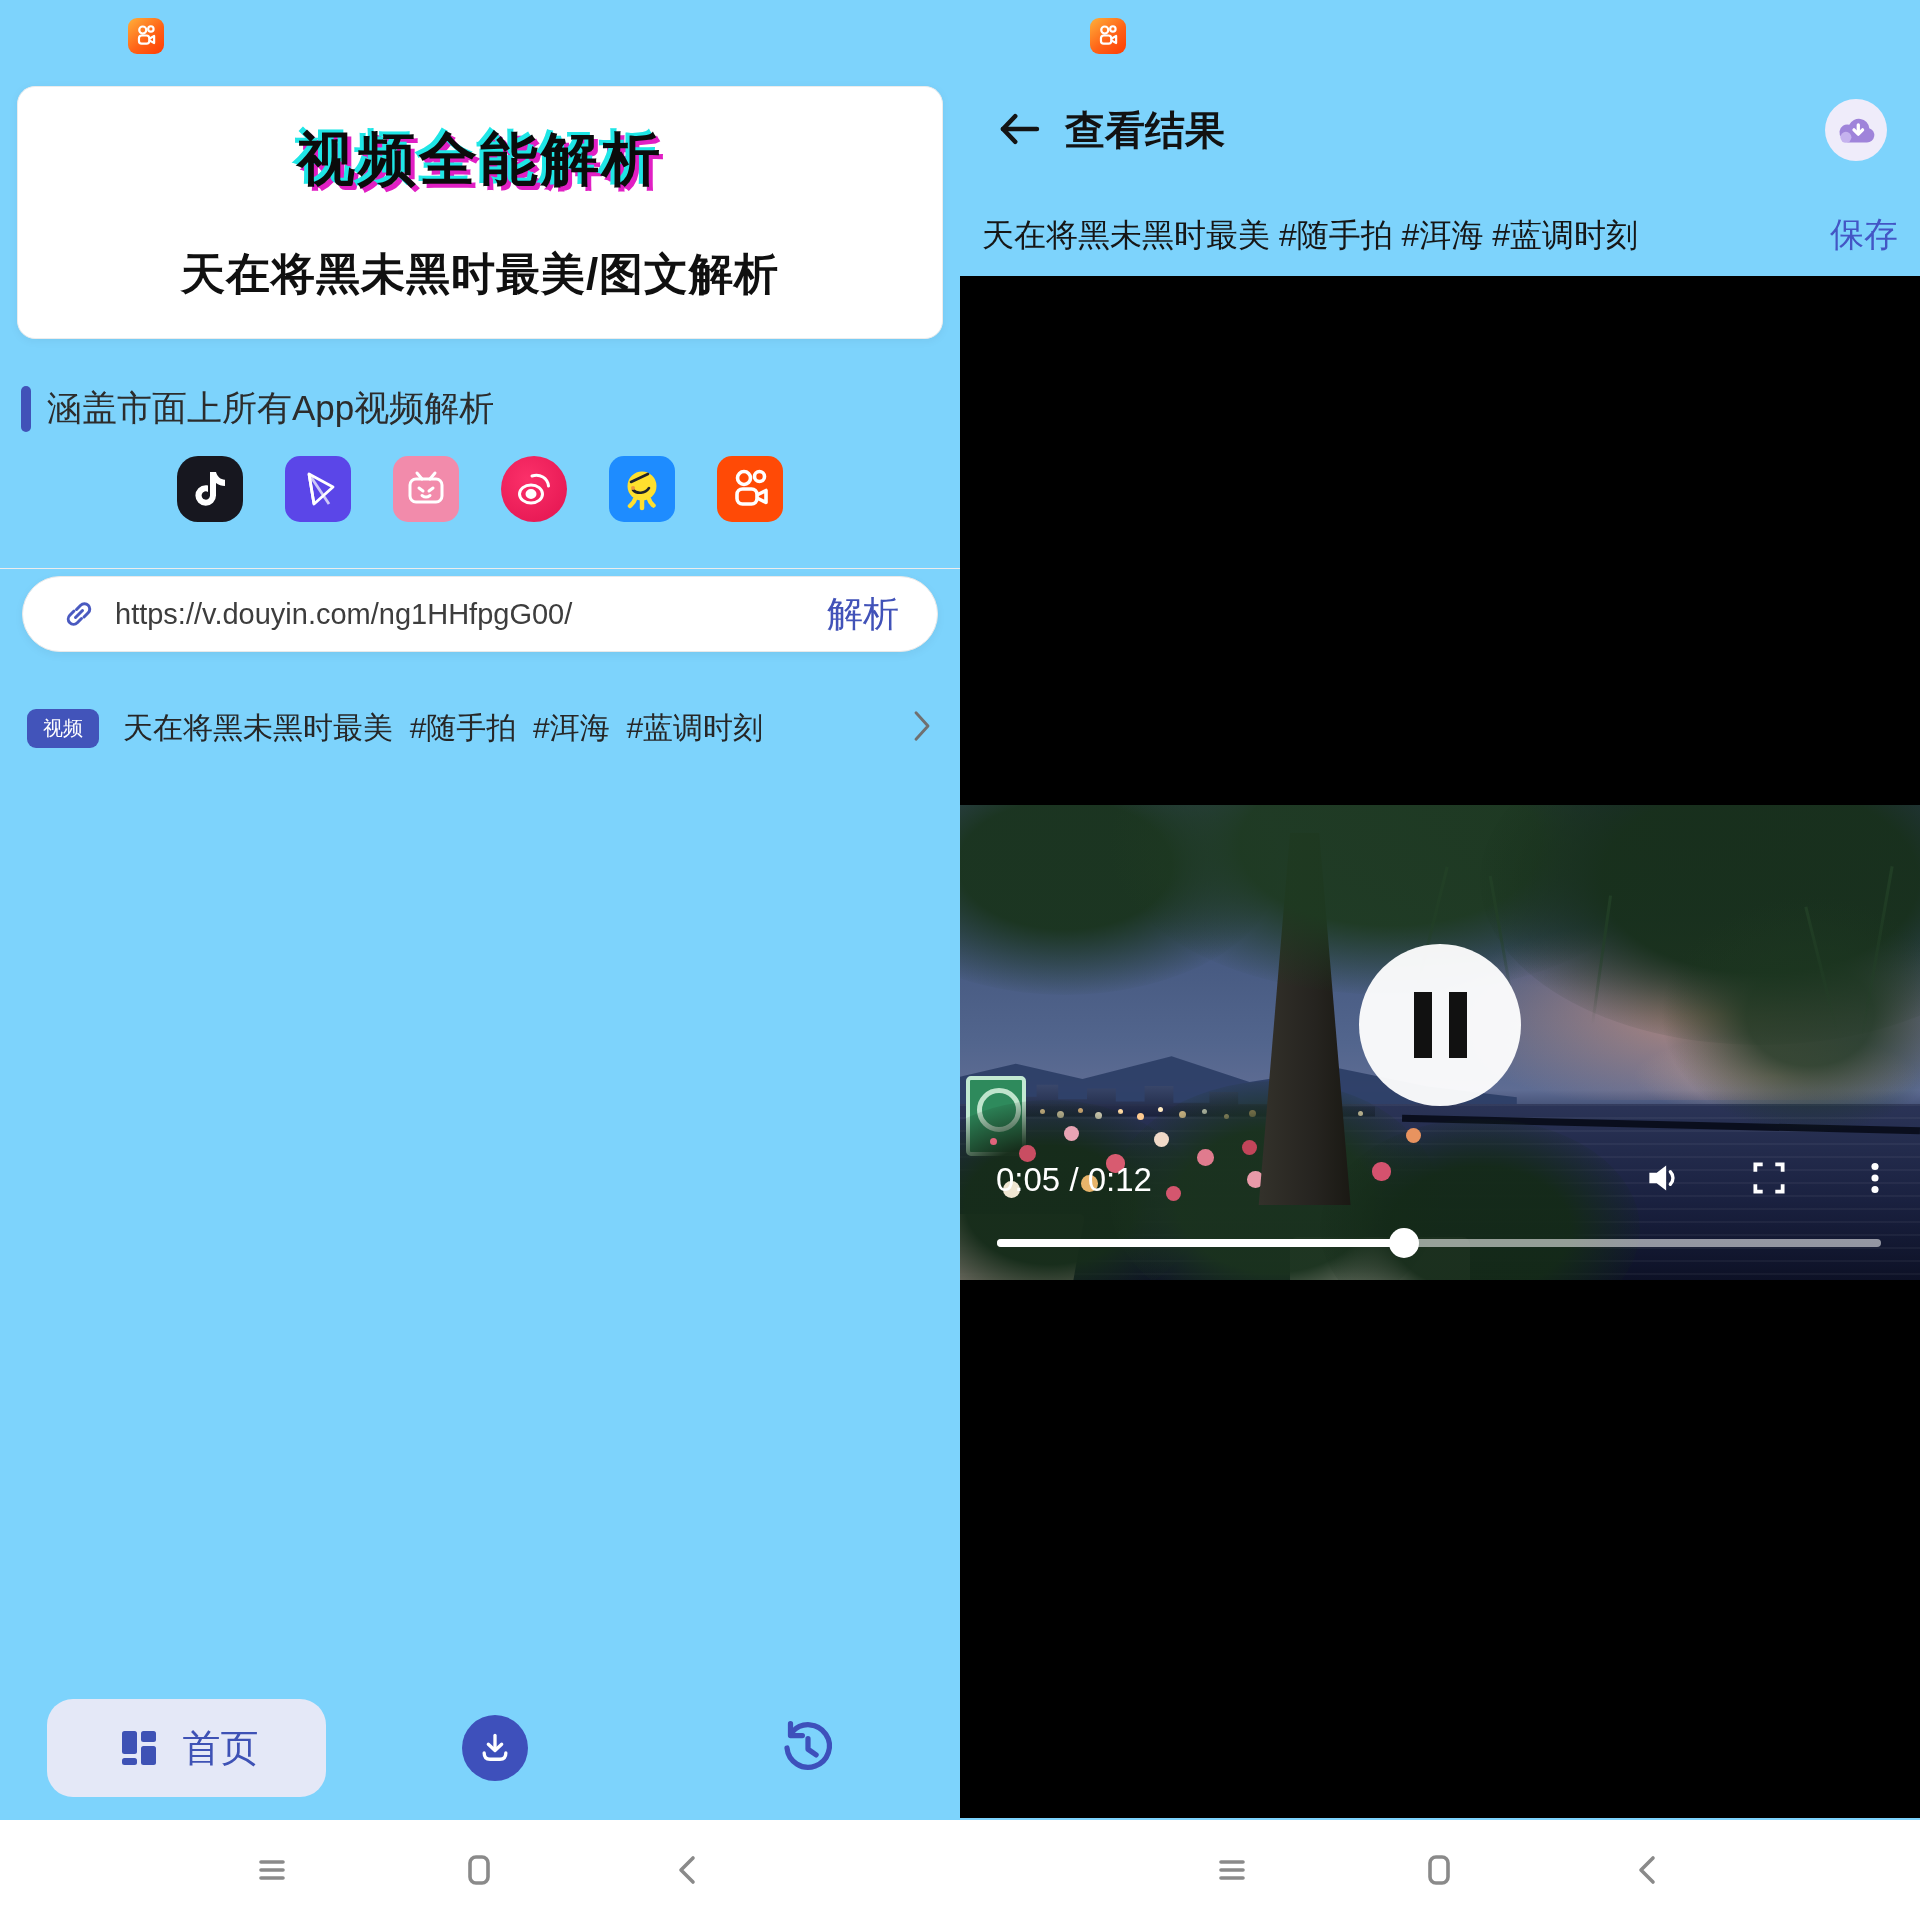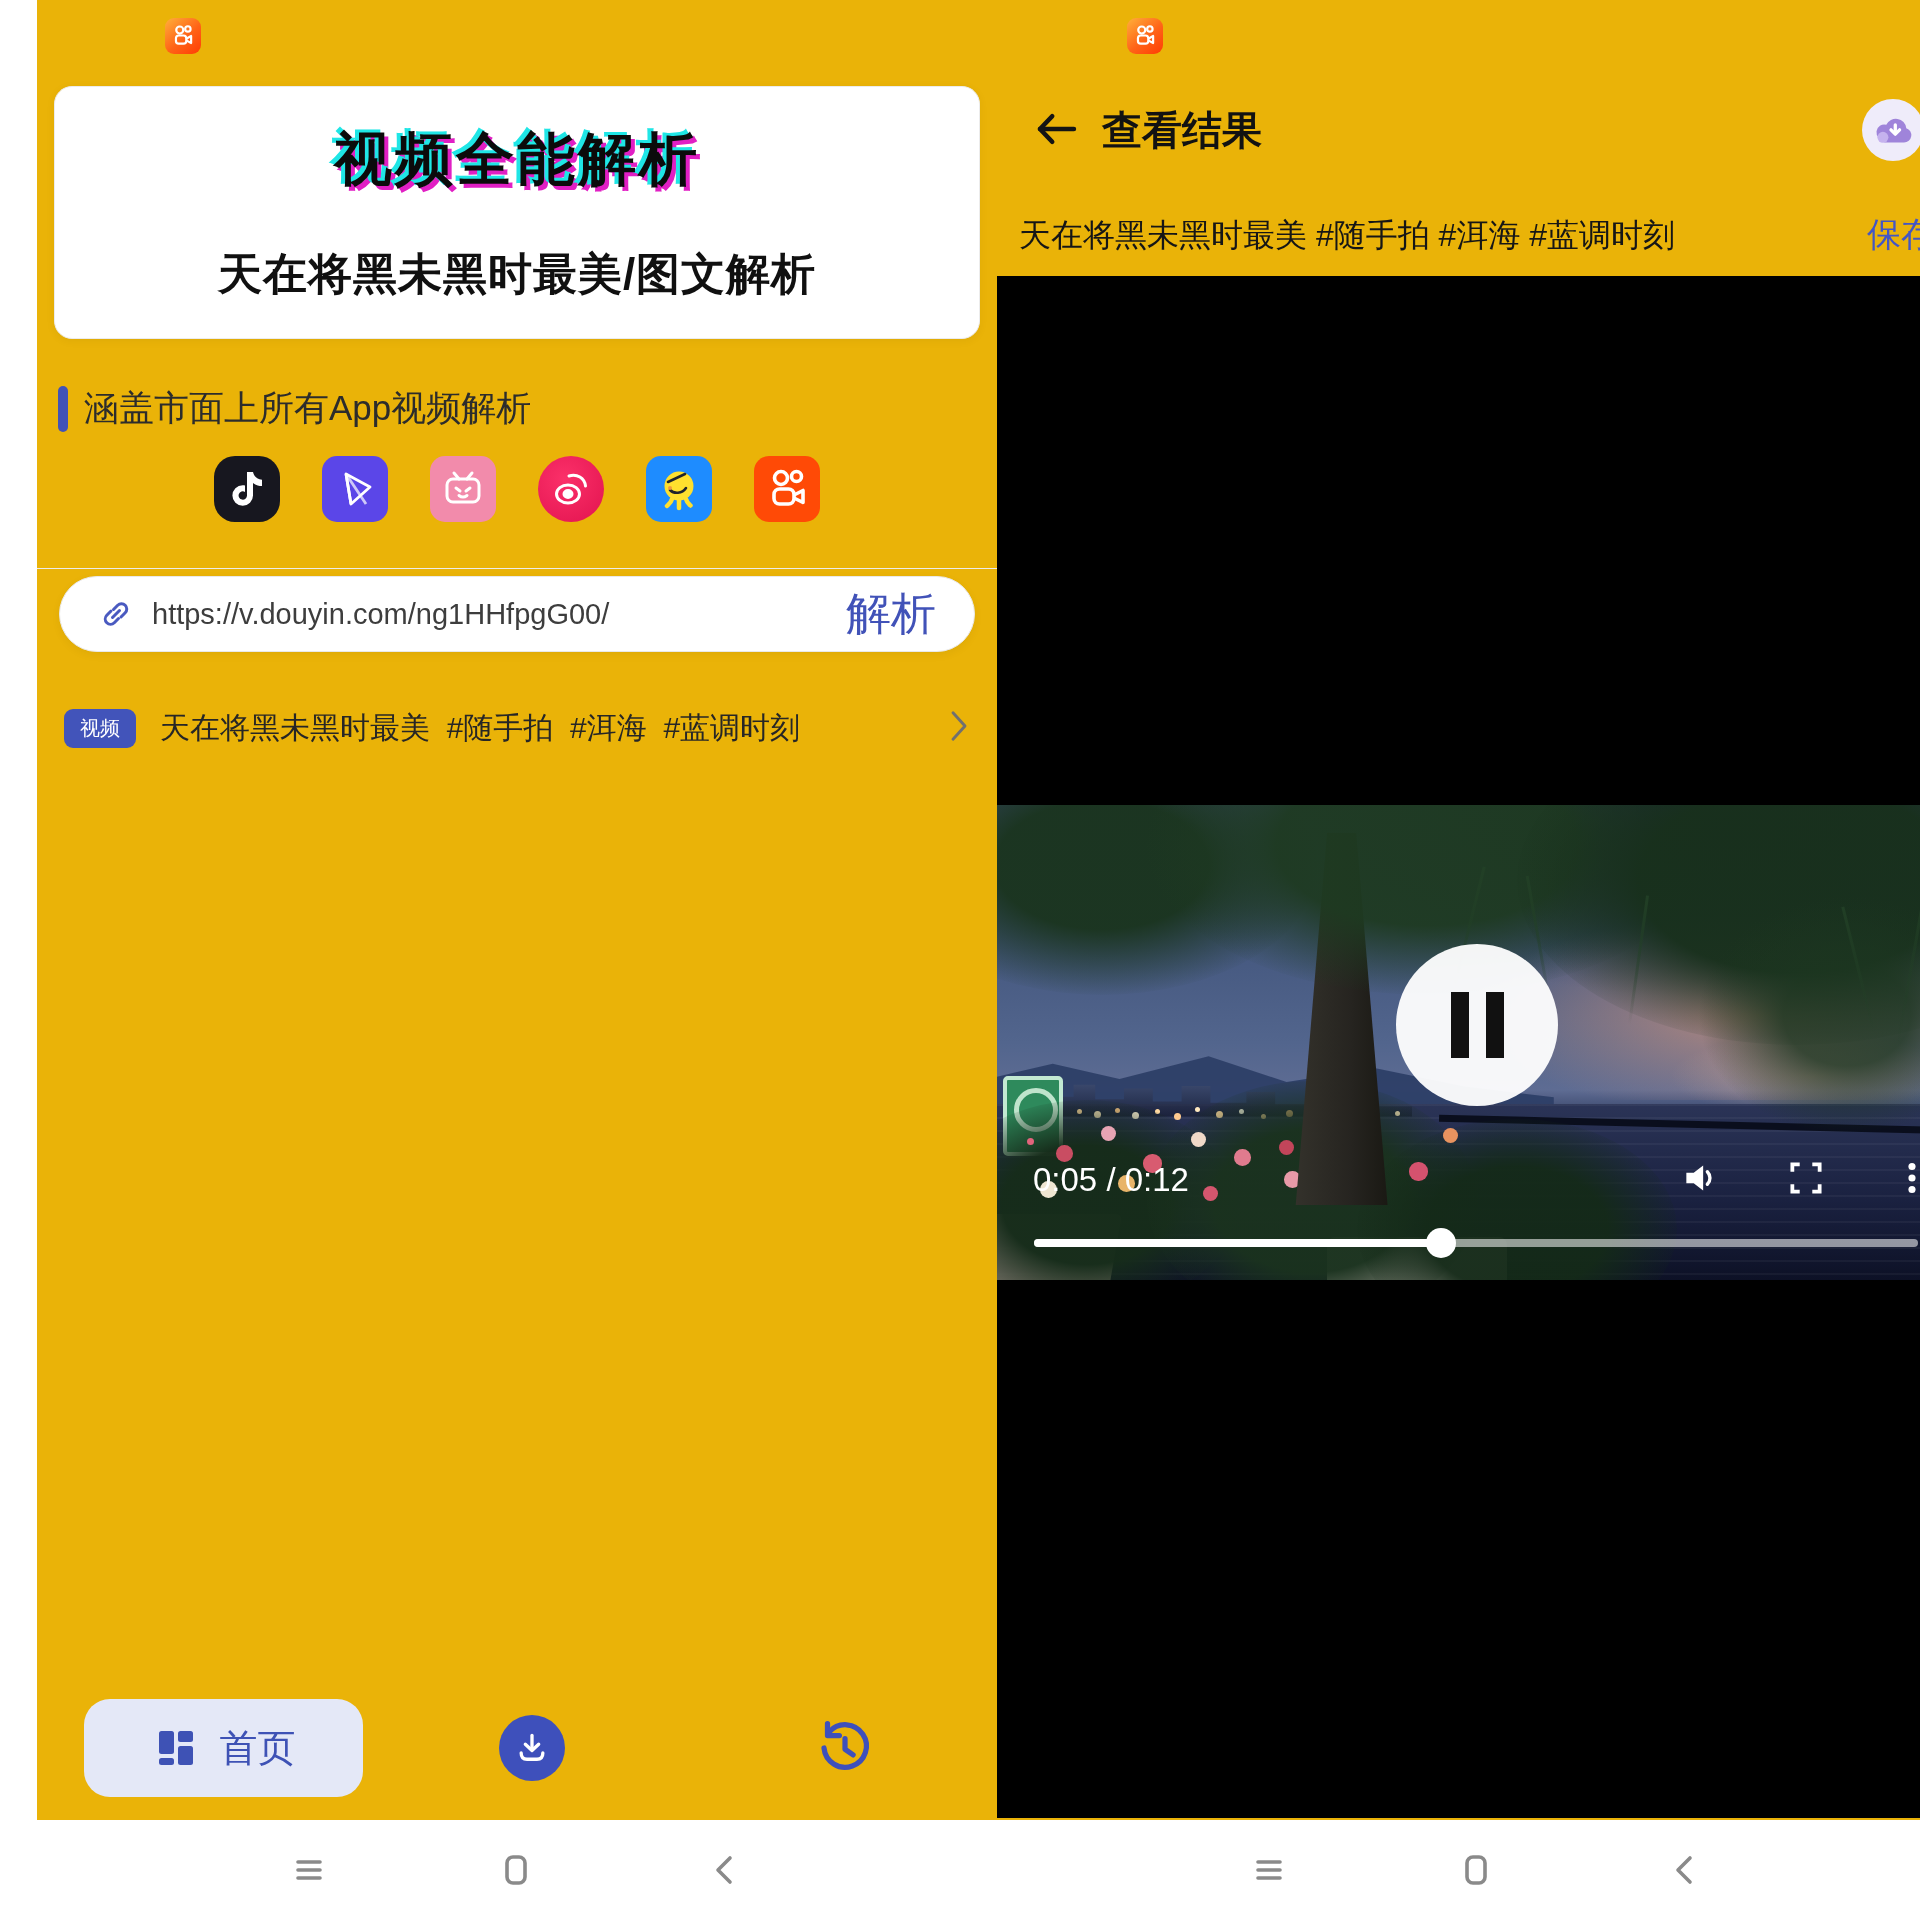--- a/index.html
+++ b/index.html
@@ -1,18 +1,18 @@
 <!DOCTYPE html>
 <html><head>
 <meta charset="utf-8">
 <style>
   * { margin:0; padding:0; box-sizing:border-box; }
   html,body { width:1920px; height:1920px; overflow:hidden; background:#fff;
     font-family:"Liberation Sans","DejaVu Sans",sans-serif; }
-  .panel { position:absolute; top:0; width:960px; height:1920px; background:#eab308;margin-left:37px; }
+  .panel { position:absolute; top:0; width:960px; height:1920px; background:#7dd3fc; }
   #left-panel { left:0; }
   #right-panel { left:960px; }
 
   
   .app-badge { position:absolute; width:36px; height:36px; border-radius:9px;
     background:linear-gradient(140deg,#ffb03a 0%,#ff6317 55%,#ff3d04 100%);
     display:flex; align-items:center; justify-content:center; }
   .app-badge svg { width:26px; height:26px; }
 
   
@@ -42,21 +42,21 @@
 
   .divider { position:absolute; left:0; top:568px; width:960px; height:1px; background:#ececec; }
 
   .url-pill { position:absolute; left:22px; top:576px; width:916px; height:76px;
     background:#fff; border:1px solid #e9e9e9; border-radius:38px;
     box-shadow:0 3px 10px rgba(0,0,0,.05);
     display:flex; align-items:center; padding:0 38px; }
   .url-pill svg { width:36px; height:36px; flex:none; }
   .url-input { flex:1; margin-left:18px; border:none; outline:none; font-size:29px;
     color:#3d3d3d; background:transparent; font-family:inherit; }
-  .parse-btn { font-size:45px; color:#4152b8; background:none; border:none;
+  .parse-btn { font-size:36px; color:#4152b8; background:none; border:none;
     font-family:inherit; cursor:pointer; }
 
   .result-row { position:absolute; left:27px; top:706px; width:910px; height:44px;
     display:flex; align-items:center; }
   .result-badge { flex:none; background:#4254ba; color:#fff; font-size:20px;
     padding:6px 16px; border-radius:9px; }
   .result-title-left { margin-left:24px; font-size:30px; color:#262626; white-space:pre; }
   .result-chevron { margin-left:auto; }
   .result-chevron svg { width:30px; height:36px; }
 

